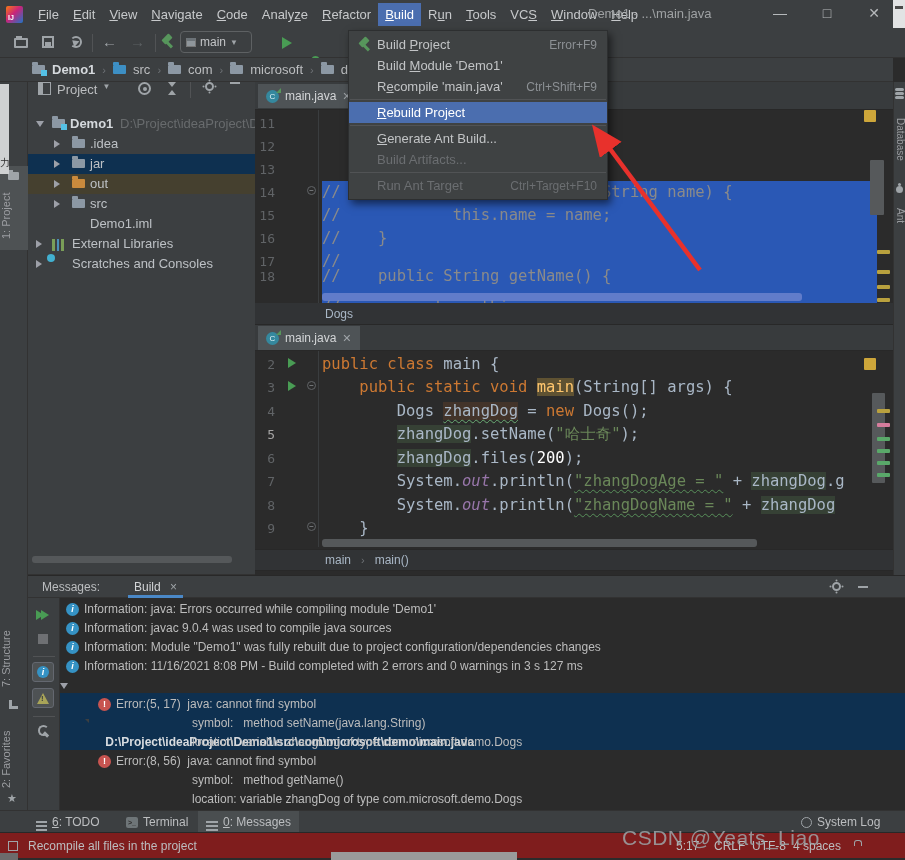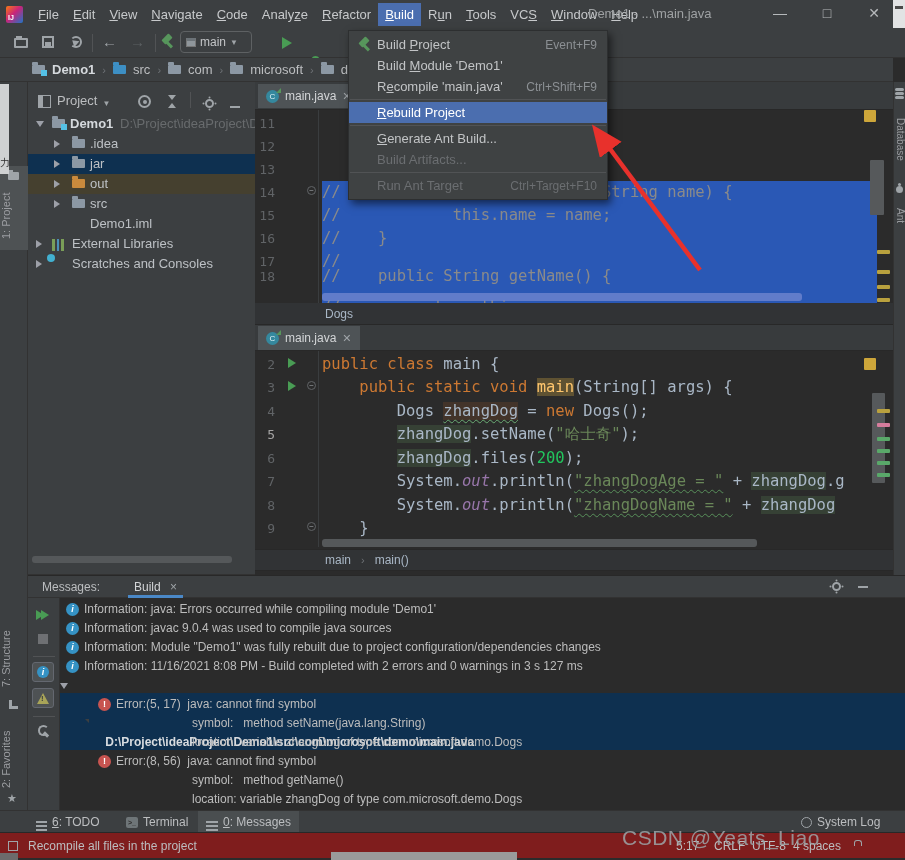--- a/index.html
+++ b/index.html
@@ -62,21 +62,21 @@
   .vtab-r { writing-mode:vertical-rl; font-size:10px; color:#9b9da1; text-align:center; }
   .ltab-active { position:absolute; left:0; top:84px; width:28px; height:84px; background:#4e5254; }
   .minifold { width:11px; height:8px; background:#9fa4a8; border-radius:1px; position:relative; }
   .minifold::before { content:""; position:absolute; top:-2px; left:0; width:5px; height:2px; background:inherit; }
   .struct-ic { width:9px; height:9px; border-left:3px solid #9fa4a8; border-bottom:3px solid #9fa4a8; }
   .db-ic { width:9px; height:3px; background:#9fa4a8; border-radius:2px; box-shadow:0 4px 0 #9fa4a8, 0 8px 0 #9fa4a8; }
   .ant-ic { width:7px; height:7px; border-radius:50%; background:#9fa4a8; box-shadow:0 -5px 0 -2px #9fa4a8; }
 
   
   .proj-panel { position:absolute; left:28px; top:82px; width:227px; height:493px; background:#3c3f41; border-bottom:1px solid #323232; }
-  .proj-head { position:absolute; left:0; top:0; width:227px; height:26px; display:flex; align-items:flex-end; font-size:13px; color:#bcbec0; }
+  .proj-head { position:absolute; left:0; top:0; width:227px; height:26px; display:flex; align-items:flex-start; font-size:13px; color:#bcbec0; }
   .panel-ic { width:13px; height:13px; border:1px solid #9fa4a8; margin:0 6px 0 10px; }
   .panel-ic::before { content:""; display:block; width:4px; height:11px; background:#9fa4a8; }
   .locate { width:13px; height:13px; border:2px solid #9fa4a8; border-radius:50%; position:relative; }
   .locate::after { content:""; position:absolute; left:2.5px; top:2.5px; width:4px; height:4px; border-radius:50%; background:#9fa4a8; }
   .collapse { width:13px; height:13px; position:relative; }
   .collapse::before { content:""; position:absolute; left:3px; top:0; border:4px solid transparent; border-top:5px solid #9fa4a8; }
   .collapse::after { content:""; position:absolute; left:3px; bottom:0; border:4px solid transparent; border-bottom:5px solid #9fa4a8; }
   .gear { width:9px; height:9px; border-radius:50%; border:2px solid #9fa4a8; box-shadow:0 -6px 0 -3.5px #9fa4a8, 0 6px 0 -3.5px #9fa4a8, -6px 0 0 -3.5px #9fa4a8, 6px 0 0 -3.5px #9fa4a8; }
   .dash { width:10px; height:2px; background:#9fa4a8; }
   .tree-row { position:absolute; left:0; width:227px; height:20px; font-size:13px; color:#bdc1c5; }
@@ -102,21 +102,21 @@
   .etab .x { color:#9fa4a8; font-size:11px; }
   .editor { position:absolute; left:255px; width:638px; background:#2b2b2b; overflow:hidden; }
   .gutterline { position:absolute; left:63px; top:0; width:1px; height:100%; background:#3a3d3f; }
   .cl { position:absolute; left:0; width:638px; height:23px; line-height:23px; white-space:pre; font-family:"DejaVu Sans Mono","Liberation Mono",monospace; font-size:15.5px; }
   .ln { position:absolute; left:0; top:0; width:20px; text-align:right; color:#606366; font-size:13px; font-family:"DejaVu Sans Mono",monospace; }
   .ct { position:absolute; left:67px; top:0; }
   .tk-kw { color:#cc7832; }
   .tk-id { color:#a9b7c6; }
   .tk-str { color:#6a8759; }
   .tk-strw { color:#6a8759; text-decoration:underline wavy #58905a 1px; text-underline-offset:3px; }
-  .tk-num { color:#22c55e; }
+  .tk-num { color:#ffffff; }
   .tk-cmt { color:#8a8a8a; }
   .tk-fld { color:#9876aa; font-style:italic; }
   .tk-mhl { color:#ffc66d; background:#5f5232; }
   .tk-whl { color:#a9b7c6; background:#43342a; text-decoration:underline wavy #6aab73 1px; text-underline-offset:3px; }
   .tk-rhl { color:#a9b7c6; background:#364135; }
   .sel-block { position:absolute; background:#2a58b5; }
   .gplay { position:absolute; left:33px; width:0; height:0; border-left:8px solid #499c54; border-top:5px solid transparent; border-bottom:5px solid transparent; }
   .fold-mk { position:absolute; left:52px; width:9px; height:9px; border:1px solid #606366; border-radius:50%; color:#9fa4a8; font-size:8px; line-height:7px; text-align:center; }
   .emark { position:absolute; border-radius:1px; }
   .crumbrow { position:absolute; left:255px; width:638px; height:22px; background:#313335; border-bottom:1px solid #282828; font-size:12px; color:#a9b7c6; display:flex; align-items:center; padding-left:70px; gap:10px; }
@@ -386,21 +386,21 @@
   <span class="crumb-sep">›</span>
   <span>main()</span>
 </div>
 
 <div class="pmenu">
   <div class="mi">
     <span class="mic">
         <span class="hammer"></span>
       </span>
     <span class="lab">Build <u>P</u>roject</span>
-    <span class="sc">Event+F9</span>
+    <span class="sc">Error+F9</span>
   </div>
   <div class="mi">
     <span class="mic"></span>
     <span class="lab">Build <u>M</u>odule 'Demo1'</span>
     <span class="sc"></span>
   </div>
   <div class="mi">
     <span class="mic"></span>
     <span class="lab">R<u>e</u>compile 'main.java'</span>
     <span class="sc">Ctrl+Shift+F9</span>

